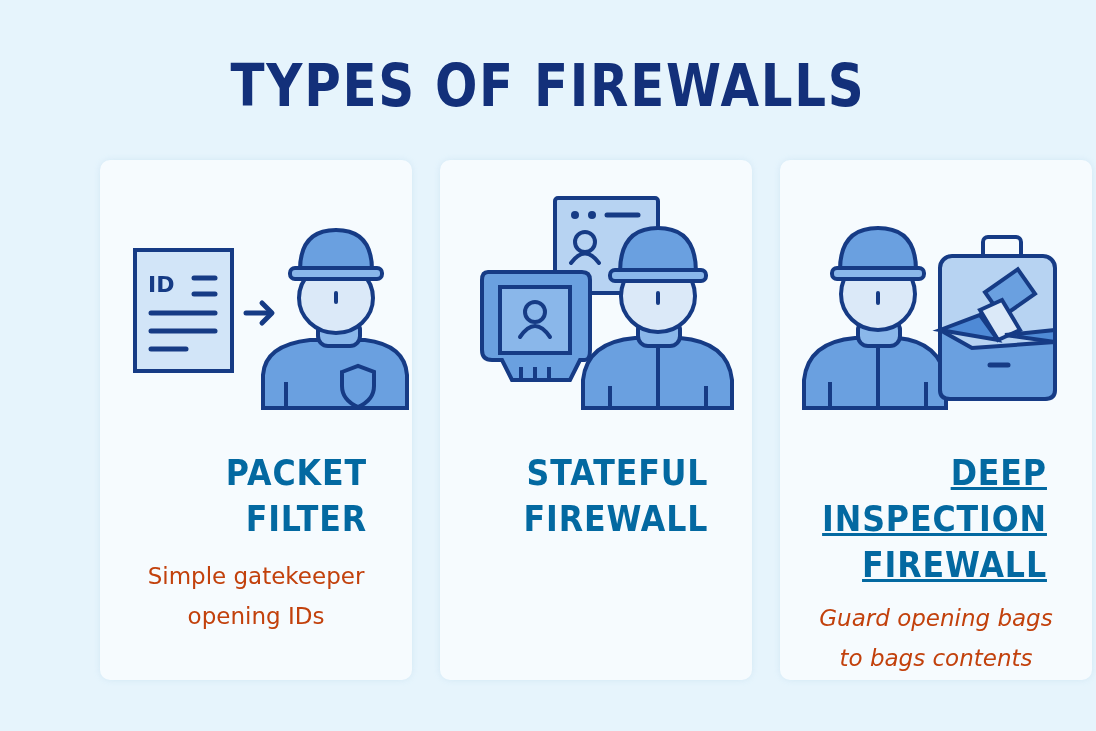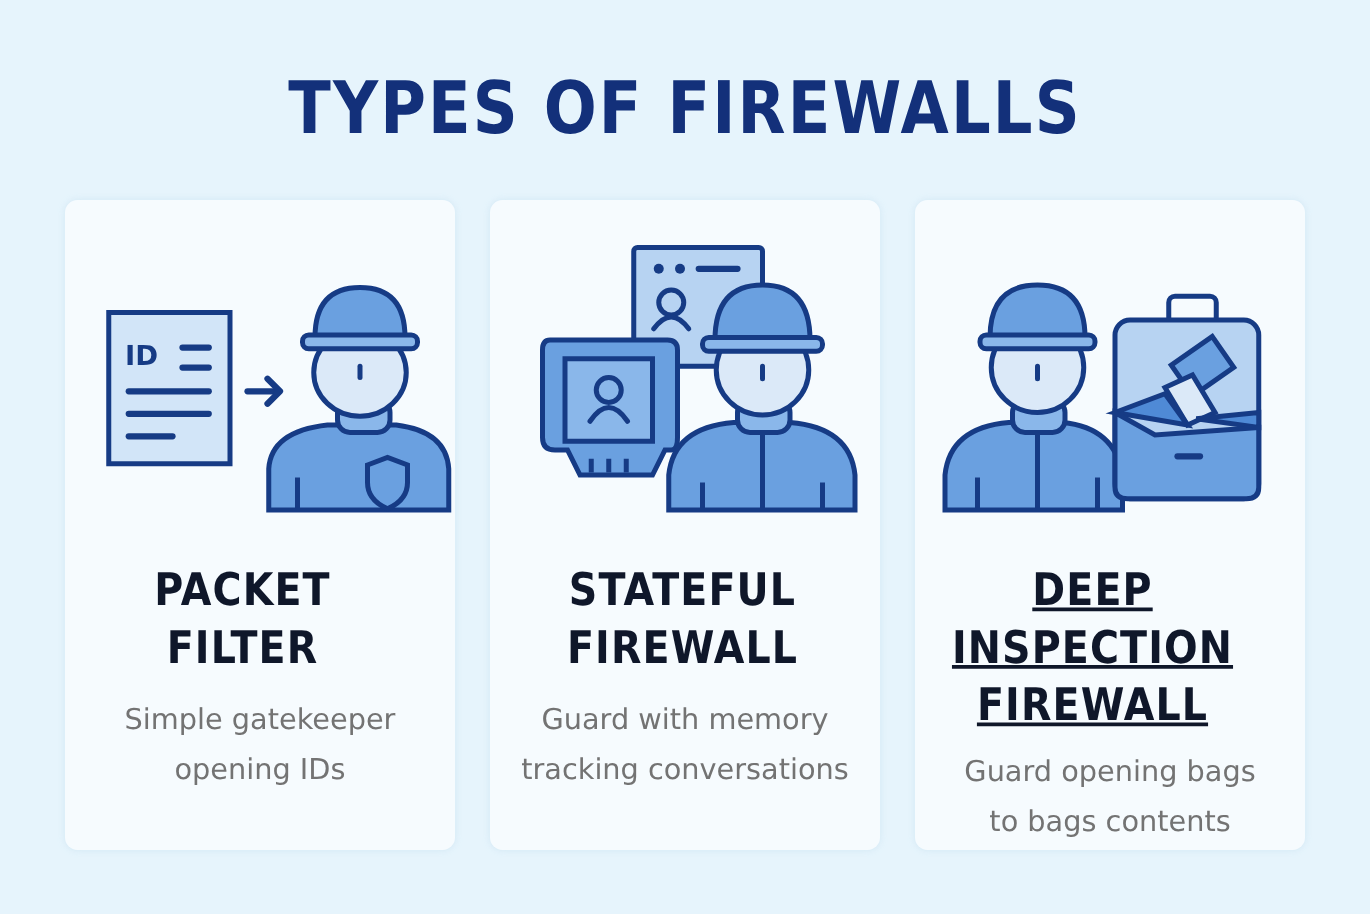--- a/index.html
+++ b/index.html
@@ -19,31 +19,32 @@
     letter-spacing: 2px;
     color: #13307a;
     transform: scaleX(0.86);
     transform-origin: center;
   }
   .card {
     position: absolute; top: 160px; width: 312px; height: 520px;
     background: #f6fbfe;
     border-radius: 10px;
     box-shadow: 0 0 6px rgba(180,215,235,0.4);
+    margin-left: 48px;
   }
   .card .art { position: absolute; left: 0; top: 0; width: 312px; height: 260px; }
   .card .art svg { width: 100%; height: 100%; }
   .card .name {
-    position: absolute; left: 0; width: 284px; text-align: center;
+    position: absolute; left: 0; width: 284px; text-align: right;
     font-weight: bold; font-size: 36px; line-height: 46px;
-    color: #0f172a; letter-spacing: 1px;
+    color: #0369a1; letter-spacing: 1px;
   }
   .card .desc {
     position: absolute; left: 0; width: 312px; text-align: center;
-    font-size: 23px; line-height: 40px; color: #737373;
+    font-size: 23px; line-height: 40px; color: #c2410c;
   }
   .name-line { display: block; transform: scaleX(0.88); }
   .desc-line { display: block; }
 </style>
 </head>
 <body>
 
 <div class="title">TYPES OF FIREWALLS</div>
 
 <div class="card" style="left:52px;">
@@ -114,24 +115,20 @@
         <line x1="218" y1="186" x2="218" y2="248" stroke="#163b85" stroke-width="4"></line>
         <line x1="170" y1="226" x2="170" y2="248" stroke="#163b85" stroke-width="4"></line>
         <line x1="266" y1="226" x2="266" y2="248" stroke="#163b85" stroke-width="4"></line>
       </g>
     </svg>
   </div>
   <div class="name" style="top:290px;padding-left:24px;">
     <span class="name-line">STATEFUL</span>
     <span class="name-line">FIREWALL</span>
   </div>
-  <div class="desc" style="top:396px;">
-    <span class="desc-line">Guard with memory</span>
-    <span class="desc-line">tracking conversations</span>
-  </div>
 </div>
 
 <div class="card" style="left:732px;">
   <div class="art">
     <svg viewBox="0 0 312 260" xmlns="http://www.w3.org/2000/svg">
       <g>
         <path d="M24 248 L24 220 Q28 182 75 178 L118 178 Q160 182 166 220 L166 248 Z" fill="#6aa0e0" stroke="#163b85" stroke-width="4"></path>
         <rect x="78" y="160" width="42" height="26" rx="10" fill="#8ab7ea" stroke="#163b85" stroke-width="4"></rect>
         <ellipse cx="98" cy="134" rx="37" ry="36" fill="#dbe9f8" stroke="#163b85" stroke-width="4"></ellipse>
         <path d="M60 110 Q60 68 98 68 Q136 68 136 110 Z" fill="#6aa0e0" stroke="#163b85" stroke-width="4"></path>
@@ -151,17 +148,17 @@
         <path d="M160 170 L192 188 L275 182 L275 230 Q275 239 265 239 L170 239 Q160 239 160 230 Z" fill="#6aa0e0" stroke="#163b85" stroke-width="4"></path>
         <line x1="210" y1="205" x2="228" y2="205" stroke="#163b85" stroke-width="5" stroke-linecap="round"></line>
       </g>
     </svg>
   </div>
   <div class="name" style="top:290px;text-decoration:underline;">
     <span class="name-line">DEEP</span>
     <span class="name-line">INSPECTION</span>
     <span class="name-line">FIREWALL</span>
   </div>
-  <div class="desc" style="top:438px;">
+  <div class="desc" style="top:438px;font-style:italic;">
     <span class="desc-line">Guard opening bags</span>
     <span class="desc-line">to bags contents</span>
   </div>
 </div>
 
 </body></html>

